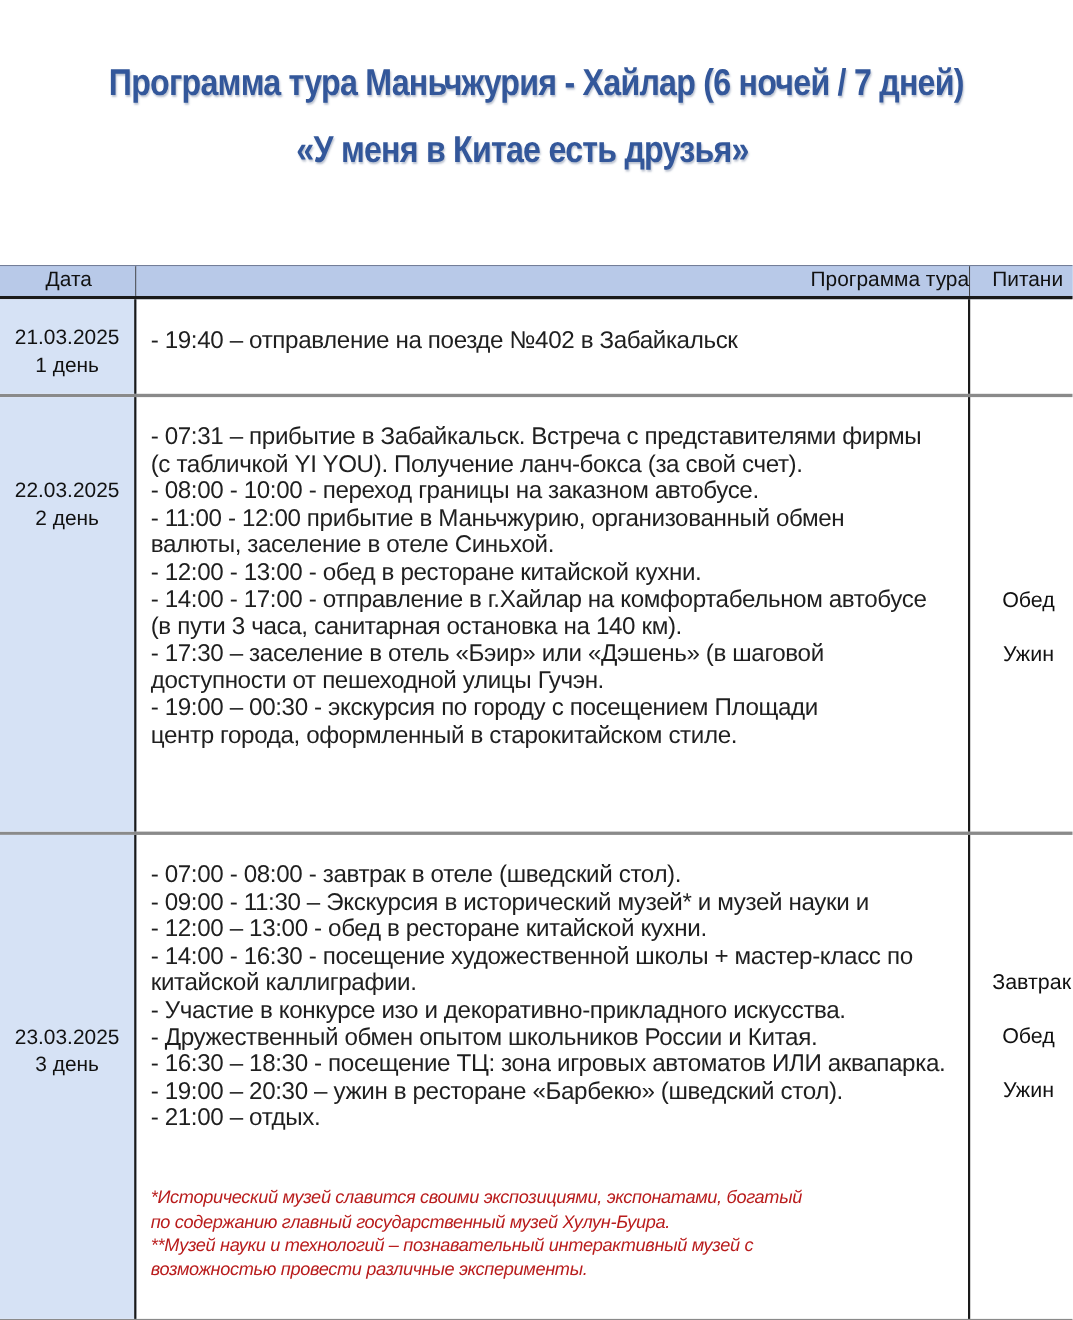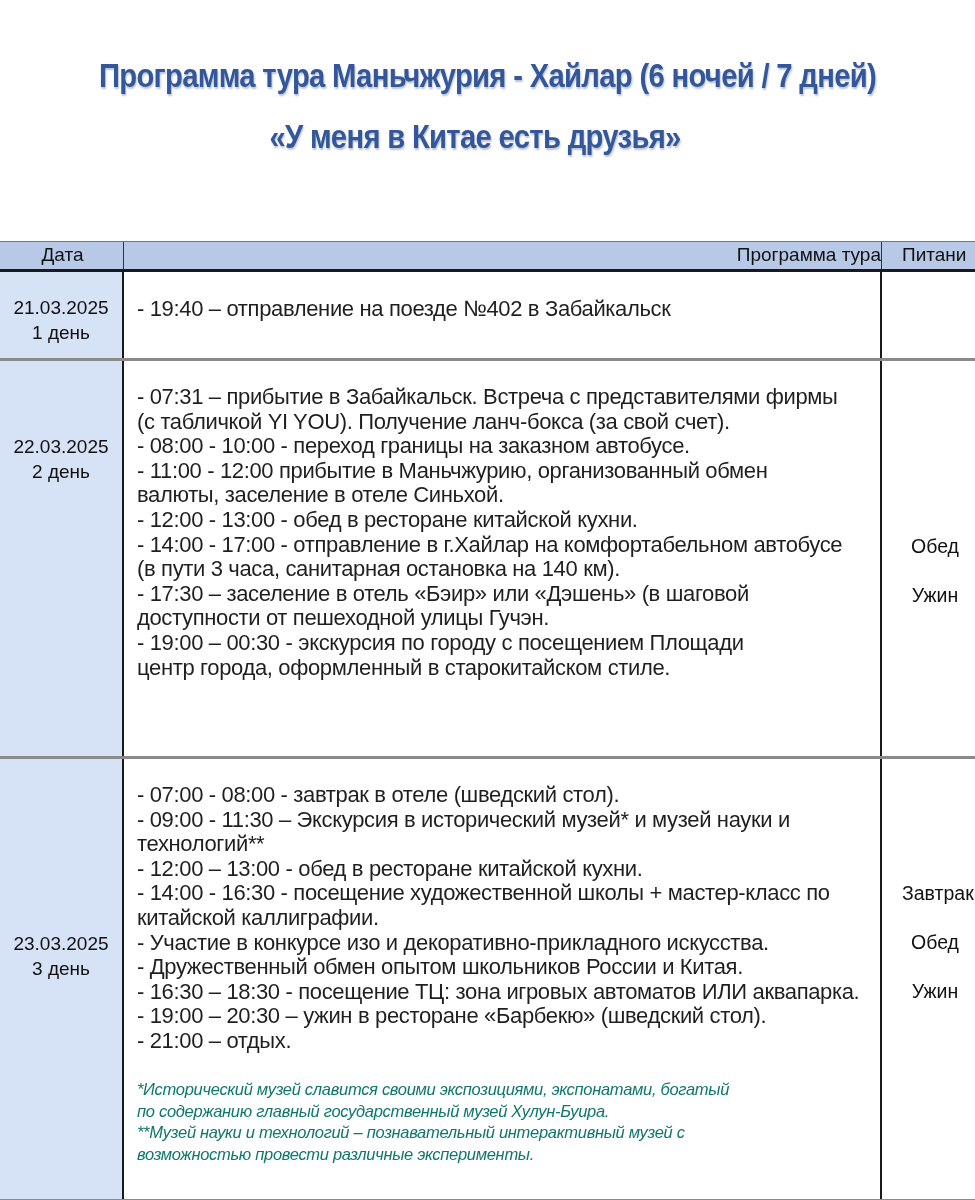--- a/index.html
+++ b/index.html
@@ -97,21 +97,21 @@
       white-space: nowrap;
       letter-spacing: -0.35px;
     }
     .prog-line { display: block; height: 24.6px; }
     .notes {
       position: absolute;
       left: 13px;
       font-size: 16.5px;
       line-height: 21.5px;
       font-style: italic;
-      color: #0f766e;
+      color: #b91c1c;
       white-space: nowrap;
       letter-spacing: -0.3px;
     }
     .note-line { display: block; height: 21.5px; }
     .meal-list {
       position: absolute;
       left: 0;
       width: 106px;
       text-align: center;
       font-size: 19.5px;
@@ -192,21 +192,20 @@
     <div class="cell col-date">
       <div class="date-text" style="top:172px;">
         <span style="display:block">23.03.2025</span>
         <span style="display:block">3 день</span>
       </div>
     </div>
     <div class="cell col-prog">
       <div class="prog-lines" style="top:24px;">
         <span class="prog-line">- 07:00 - 08:00 - завтрак в отеле (шведский стол).</span>
         <span class="prog-line">- 09:00 - 11:30 – Экскурсия в исторический музей* и музей науки и</span>
-        <span class="prog-line">технологий**</span>
         <span class="prog-line">- 12:00 – 13:00 - обед в ресторане китайской кухни.</span>
         <span class="prog-line">- 14:00 - 16:30 - посещение художественной школы + мастер-класс по</span>
         <span class="prog-line">китайской каллиграфии.</span>
         <span class="prog-line">-  Участие в конкурсе изо и декоративно-прикладного искусства.</span>
         <span class="prog-line">- Дружественный обмен опытом школьников России и Китая.</span>
         <span class="prog-line">- 16:30 – 18:30 - посещение ТЦ: зона игровых автоматов ИЛИ аквапарка.</span>
         <span class="prog-line">- 19:00 – 20:30 – ужин в ресторане «Барбекю» (шведский стол).</span>
         <span class="prog-line">- 21:00 – отдых.</span>
       </div>
       <div class="notes" style="top:320px;">

